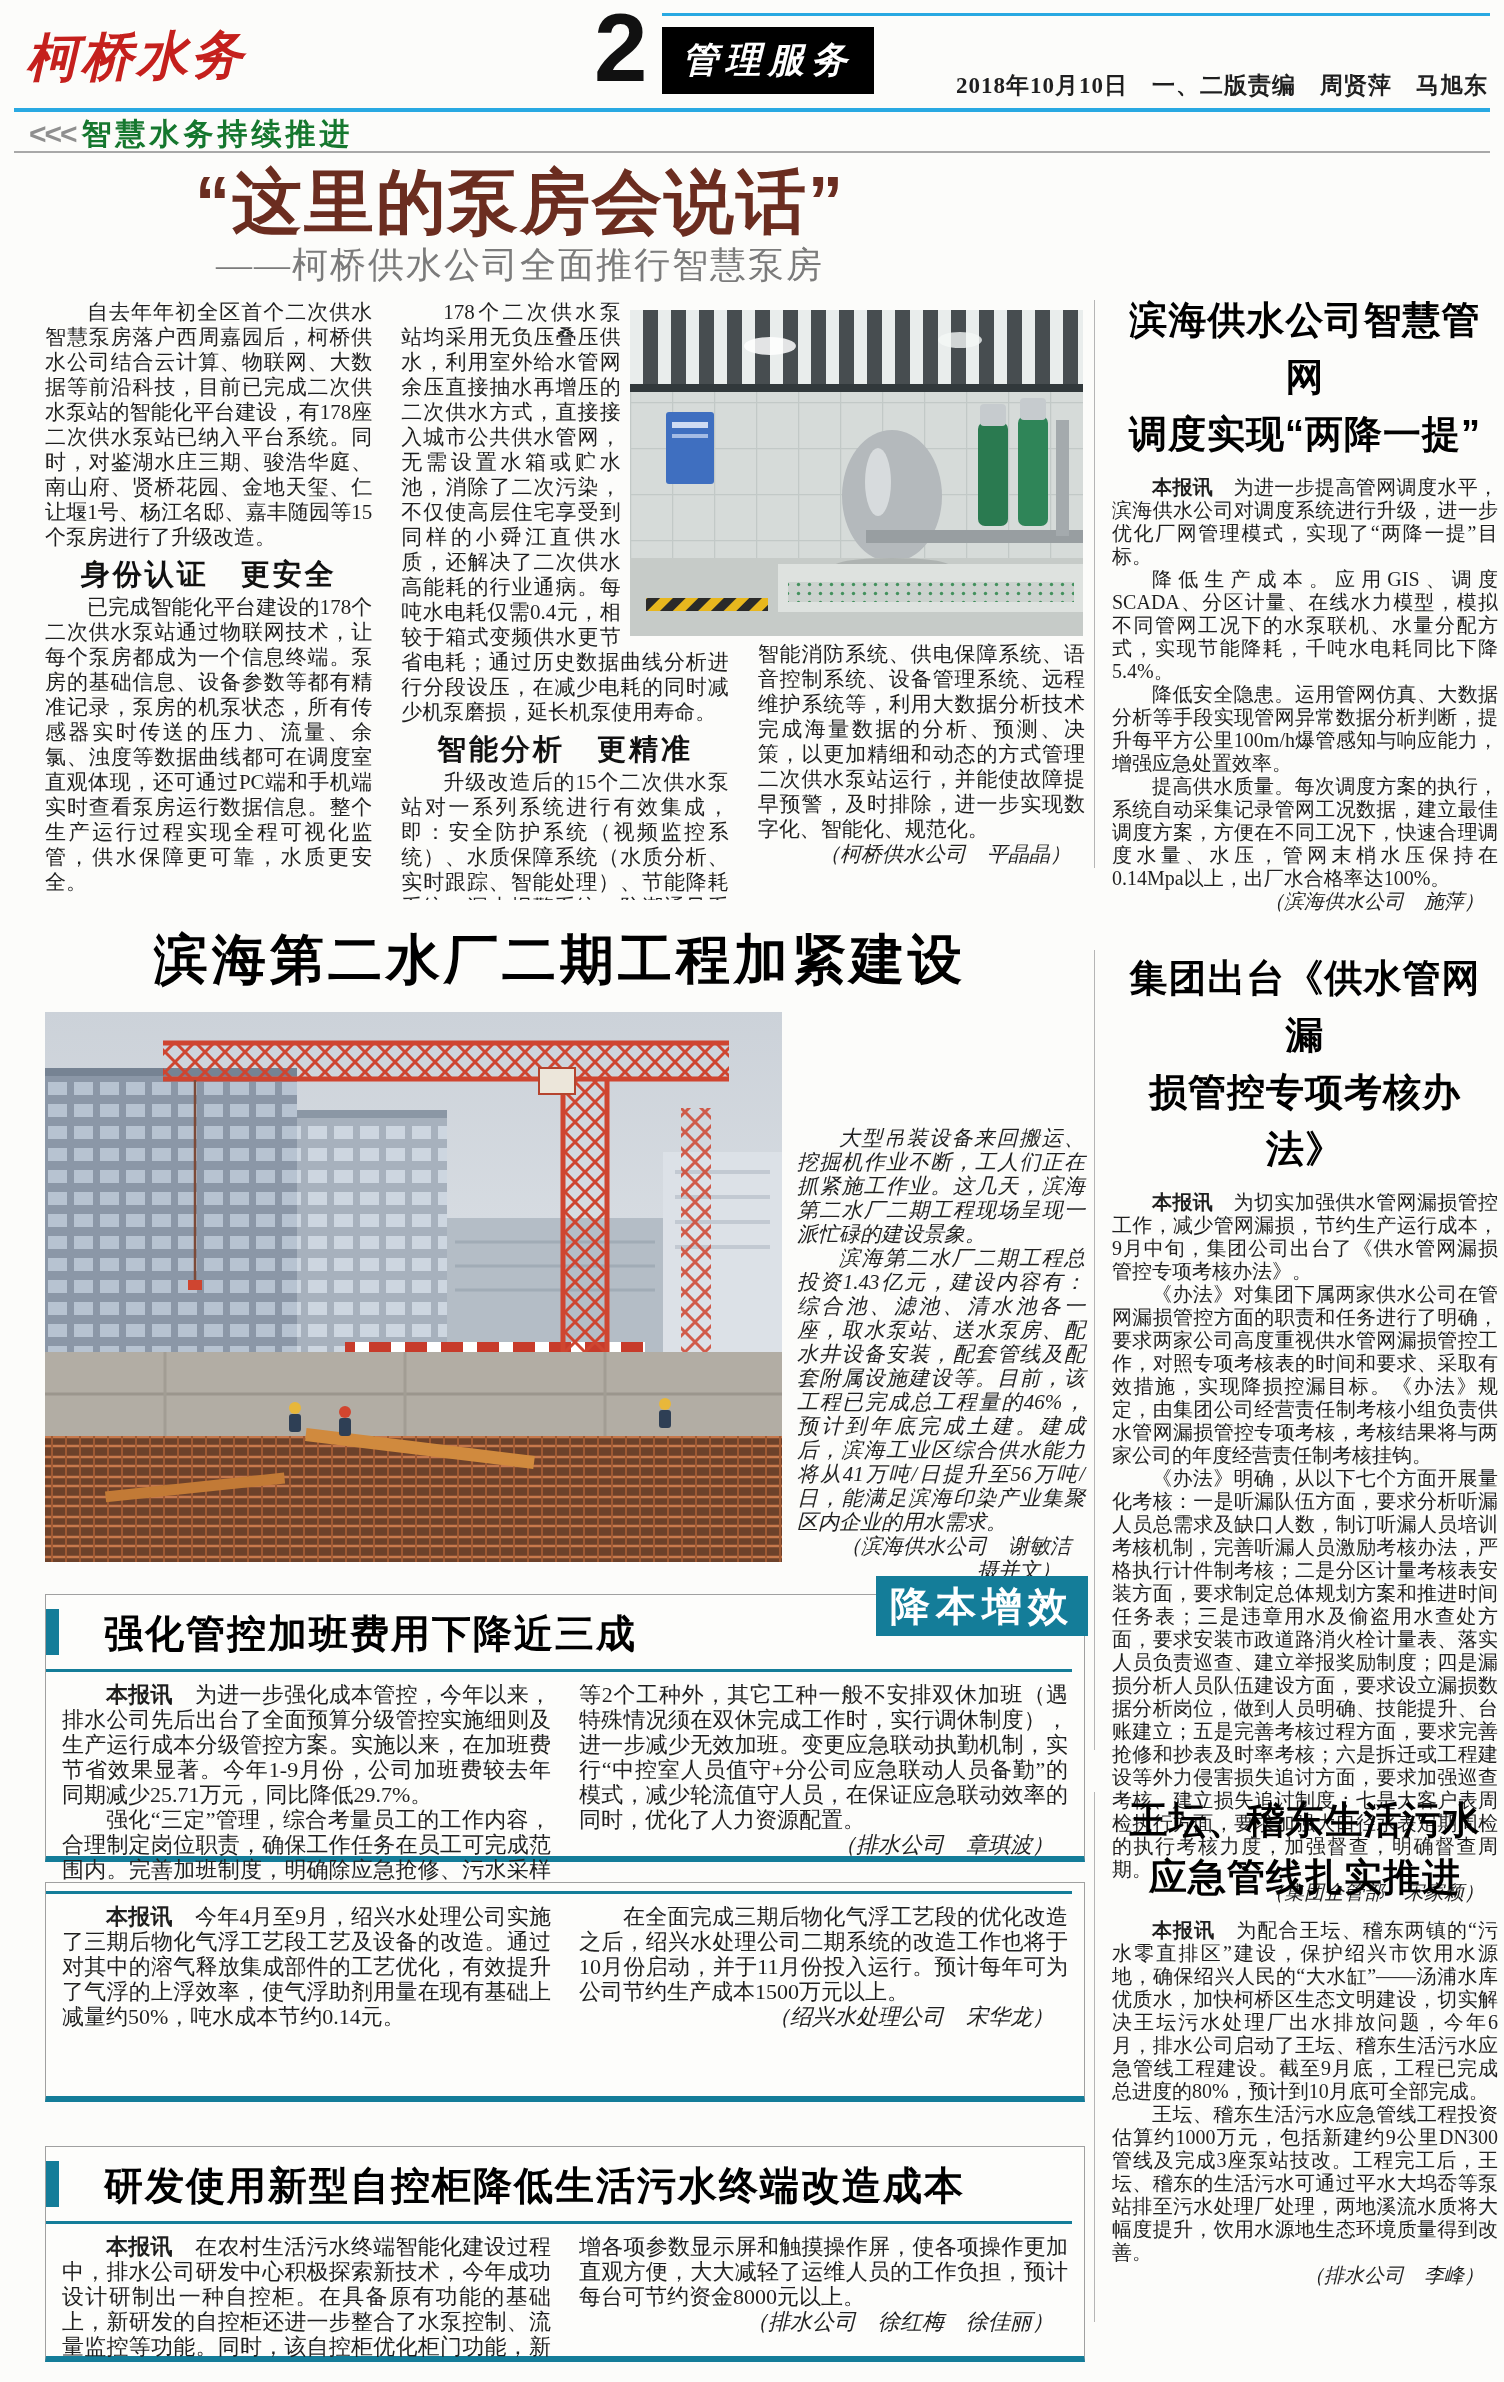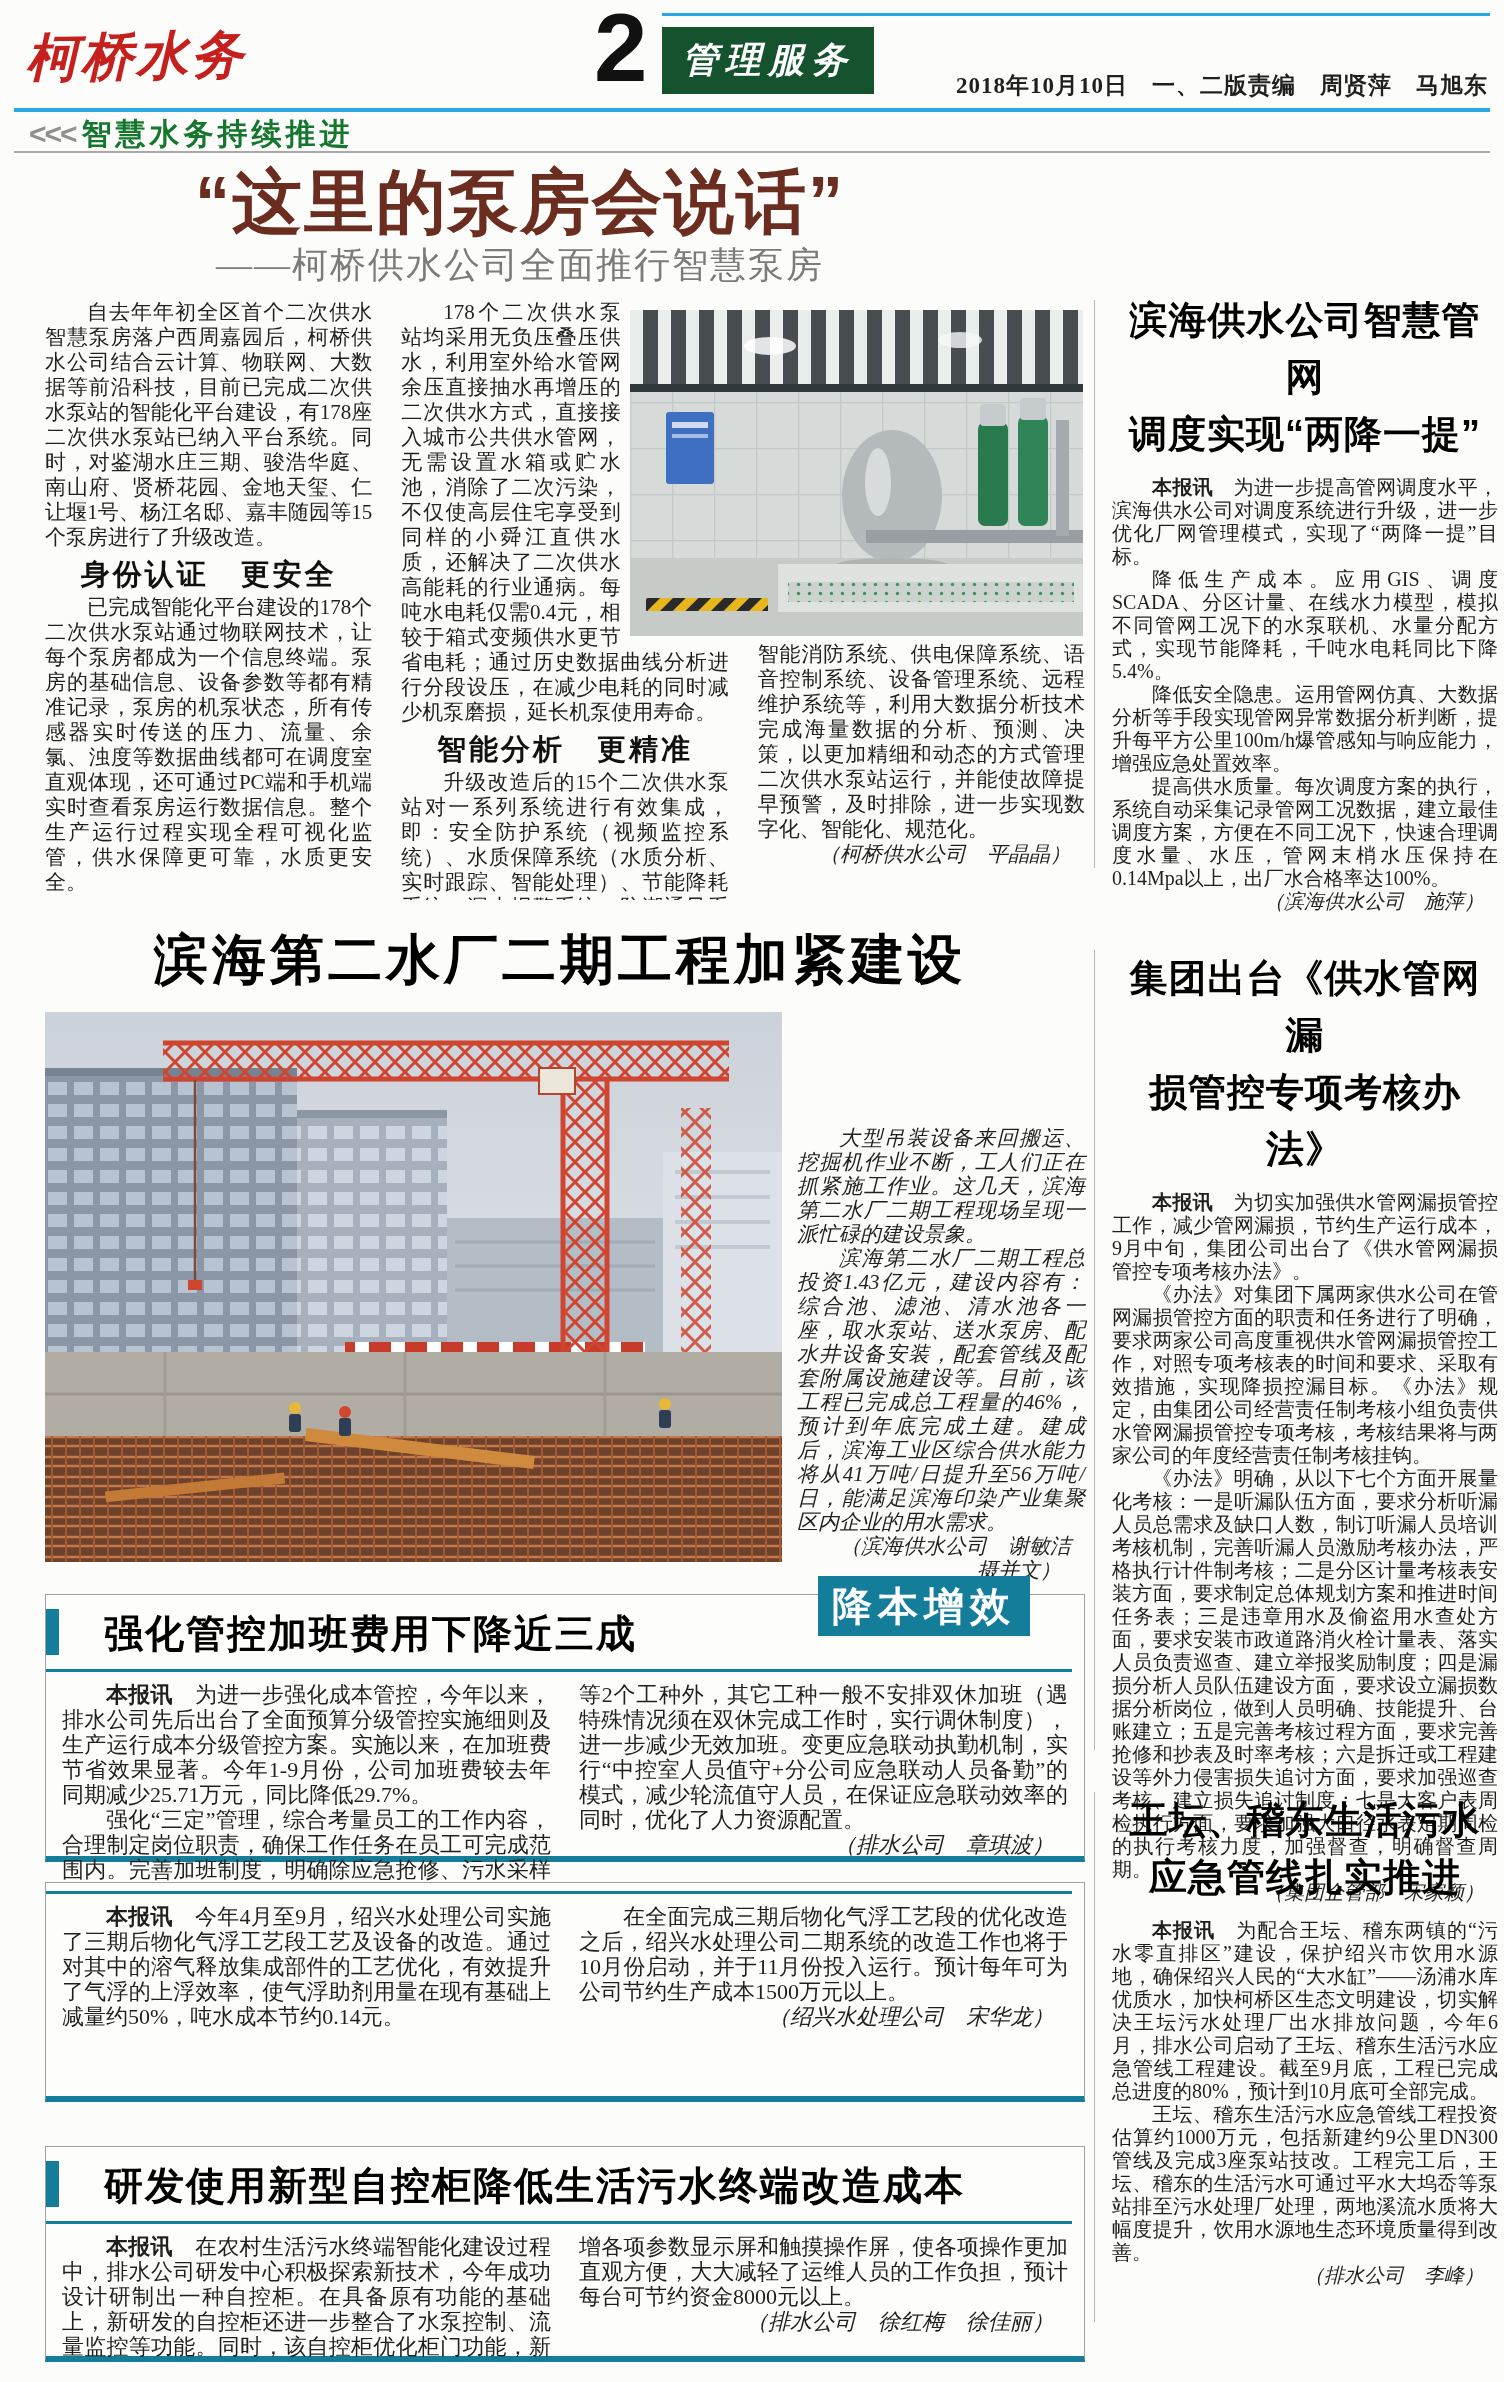--- a/index.html
+++ b/index.html
@@ -6,21 +6,21 @@
   .page{position:relative;width:1504px;height:2382px;background:#fcfcfa;color:#1f1f1f;
         font-family:"Liberation Serif","DejaVu Serif",serif;overflow:hidden;margin:0 auto;}
   .abs{position:absolute;}
 
   
   .logo{left:26px;top:22px;font-size:52px;font-weight:bold;font-style:italic;color:#c5201d;
         letter-spacing:3px;font-family:"DejaVu Serif",serif;transform:rotate(-1deg);}
   .pagenum{left:594px;top:0px;font-size:96px;font-weight:900;line-height:1;
         font-family:"Liberation Sans","DejaVu Sans",sans-serif;color:#111;}
   .topline{left:662px;top:13px;right:14px;height:3px;background:#29a9e2;}
-  .section-box{left:662px;top:27px;background:#14532d;color:#fff;padding:9px 20px;
+  .section-box{left:662px;top:27px;background:#000000;color:#fff;padding:9px 20px;
         font-size:36px;font-weight:bold;font-style:italic;letter-spacing:7px;
         font-family:"Liberation Sans","DejaVu Sans",sans-serif;}
   .dateline{right:16px;top:70px;font-size:23px;font-weight:bold;letter-spacing:1px;}
   .header-rule{left:14px;top:108px;width:1476px;height:4px;background:#29a9e2;}
 
   
   .banner{left:29px;top:114px;font-family:"Liberation Sans","DejaVu Sans",sans-serif;font-size:30px;font-weight:900;}
   .banner .arrows{color:#8f8f8f;letter-spacing:-2px;margin-right:6px;}
   .banner .btxt{color:#15772e;letter-spacing:4px;}
   .banner-rule{left:14px;top:151px;width:1476px;height:2px;background:#a8a8a8;}
@@ -53,21 +53,21 @@
 
   
   .plant-headline{left:60px;top:924px;width:1000px;margin:0;text-align:center;font-size:54px;
         font-weight:900;color:#000;letter-spacing:4px;font-family:"Liberation Sans","DejaVu Sans",sans-serif;}
   .construction-photo{left:45px;top:1012px;width:737px;height:550px;}
   .plant-text{left:797px;top:1126px;width:288px;font-size:21px;line-height:24px;
         font-style:italic;text-align:justify;}
   .plant-text p{margin:0;}
 
   
-  .badge{left:818px;top:1576px;width:212px;height:60px;background:#147d99;color:#fff;z-index:6;
+  .badge{left:876px;top:1576px;width:212px;height:60px;background:#147d99;color:#fff;z-index:6;
         display:flex;align-items:center;justify-content:center;font-size:40px;font-weight:900;
         letter-spacing:6px;font-family:"Liberation Sans","DejaVu Sans",sans-serif;}
   .box{position:absolute;left:45px;width:1040px;background:#fdfdfb;border:1px solid #a0a0a0;
         border-bottom:6px solid #147d99;box-sizing:border-box;}
   .box1{top:1594px;height:268px;} .box2{top:1882px;height:220px;} .box3{top:2146px;height:216px;}
   .title-row{position:relative;padding:12px 0 0 58px;}
   .accent{position:absolute;left:0;top:14px;width:13px;height:46px;background:#147d99;}
   .box-title{margin:0;font-size:39px;font-weight:900;color:#000;letter-spacing:2px;
         font-family:"Liberation Sans","DejaVu Sans",sans-serif;}
   .title-rule{height:3px;background:#147d99;margin:8px 12px 0 0;}

